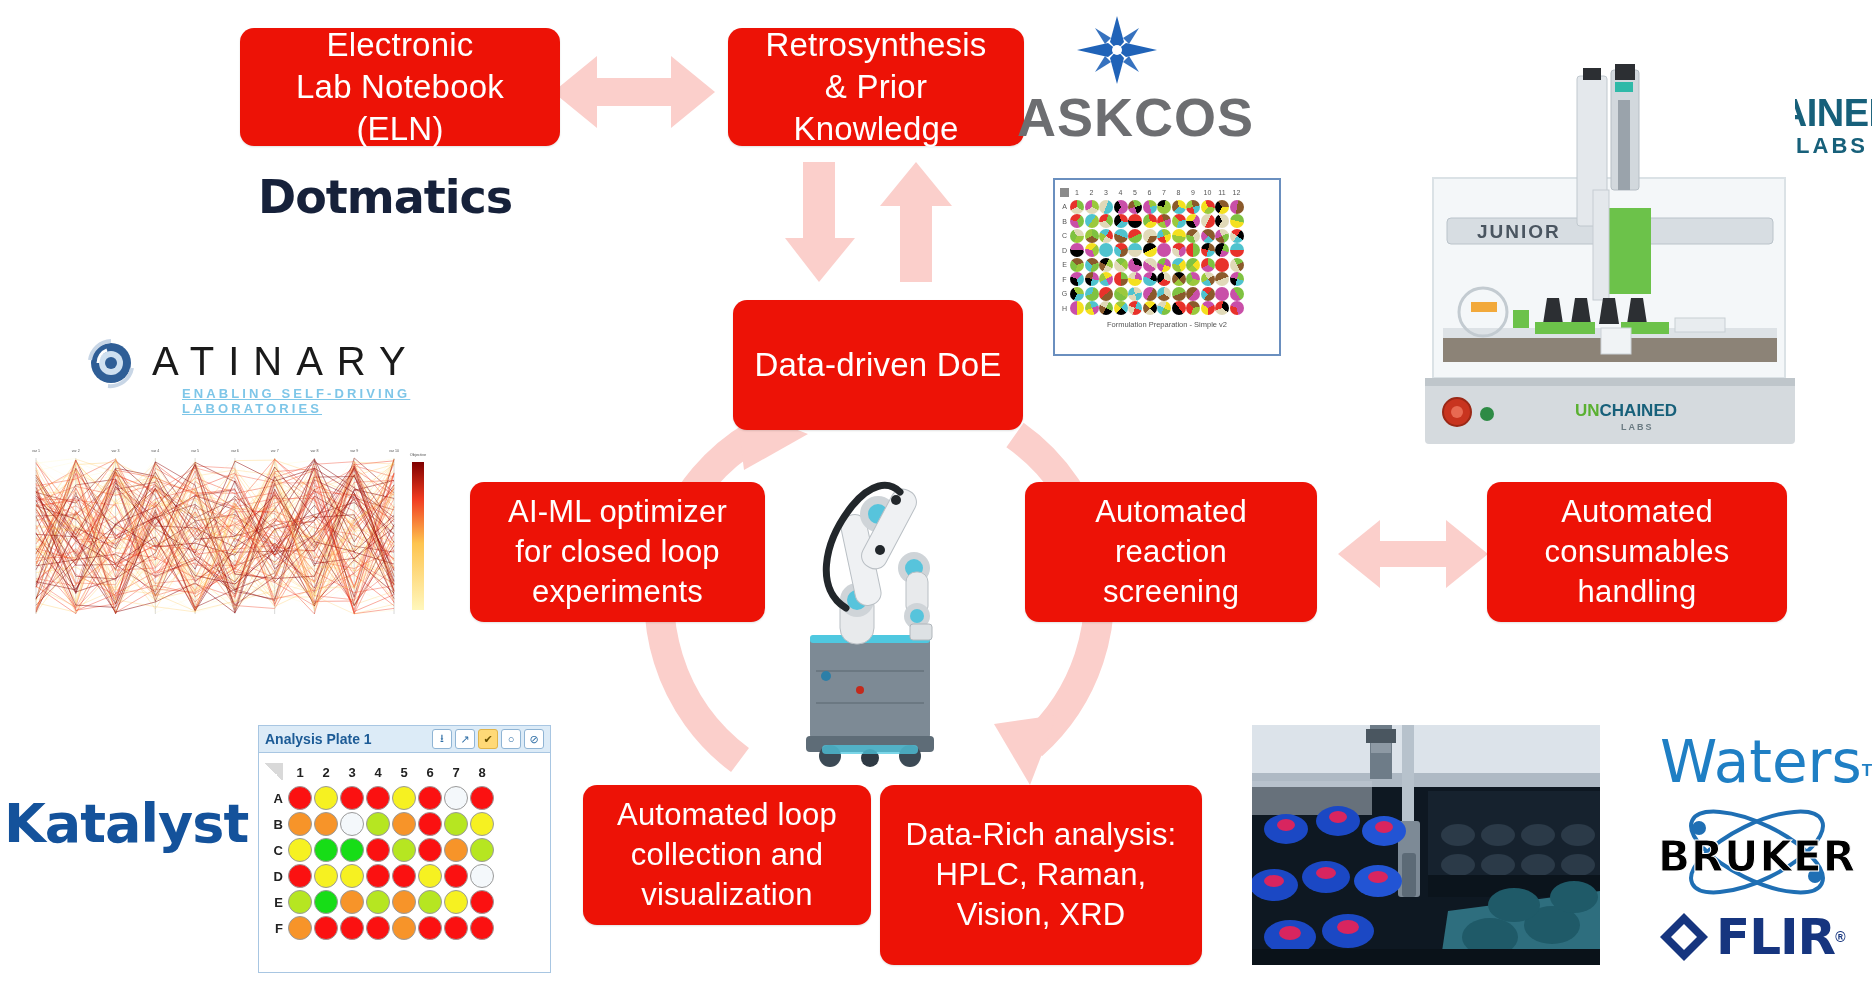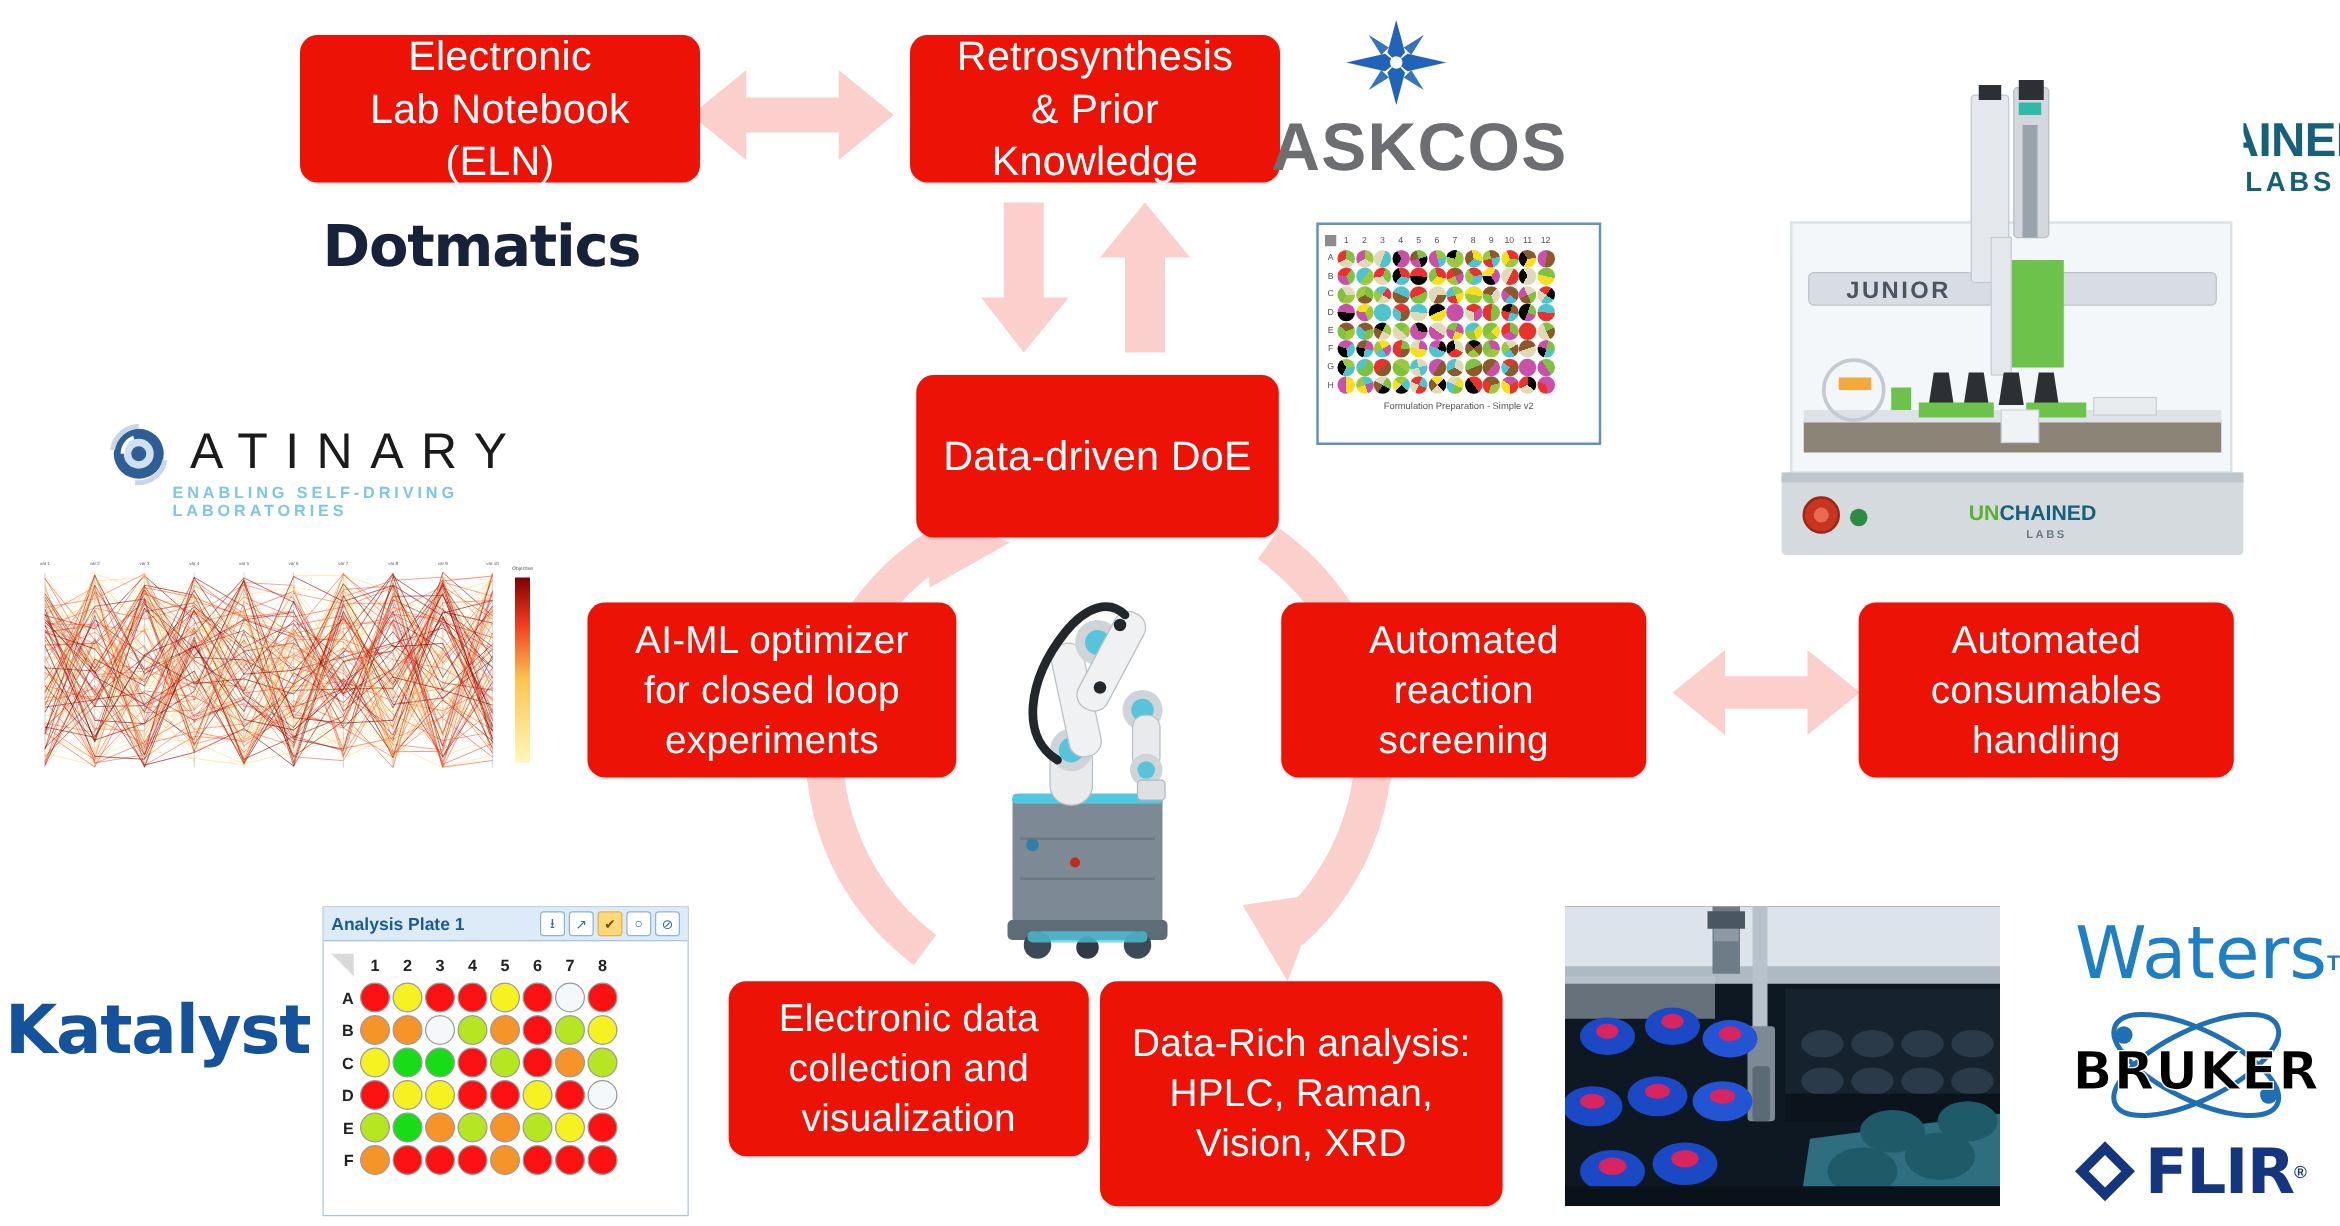--- a/index.html
+++ b/index.html
@@ -185,21 +185,21 @@
 experiments</div>
 
   <div class="node" style="left:1025px;top:482px;width:292px;height:140px;font-size:31px;">Automated
 reaction
 screening</div>
 
   <div class="node" style="left:1487px;top:482px;width:300px;height:140px;font-size:31px;">Automated
 consumables
 handling</div>
 
-  <div class="node" style="left:583px;top:785px;width:288px;height:140px;font-size:31px;">Electronic data
+  <div class="node" style="left:583px;top:785px;width:288px;height:140px;font-size:31px;">Automated loop
 collection and
 visualization</div>
 
   <div class="node" style="left:880px;top:785px;width:322px;height:180px;font-size:31px;">Data-Rich analysis:
 HPLC, Raman,
 Vision, XRD</div>
 
   <div class="logo dotmatics" style="left:258px;top:170px;">
     <span>Dotmatics</span>
   </div>
@@ -235,21 +235,21 @@
         <circle cx="31" cy="33" r="12" fill="#CFE0F0"></circle>
         <circle cx="31" cy="33" r="6" fill="#2F5E96"></circle>
         <path d="M31 11 A22 22 0 0 0 10 30" fill="none" stroke="#C8D6E6" stroke-width="4"></path>
         <path d="M52 38 A22 22 0 0 1 28 56" fill="none" stroke="#C8D6E6" stroke-width="4"></path>
         <path d="M27 20 A14 14 0 0 0 18 33" fill="none" stroke="#ffffff" stroke-width="3"></path>
       </svg>
       <div style="margin-left:10px;">
         <div class="atinary-word">ATINARY</div>
       </div>
     </div>
-    <div class="atinary-sub" style="margin-left:58px;margin-top:-6px;">ENABLING SELF-DRIVING LABORATORIES</div>
+    <div class="atinary-sub" style="margin-left:102px;margin-top:-6px;text-decoration:underline;">ENABLING SELF-DRIVING LABORATORIES</div>
   </div>
 
   <div class="logo" style="left:8px;top:790px;width:240px;display:flex;align-items:center;">
     <svg width="66" height="66" viewBox="0 0 66 66">
       <g fill="#F5D020">
         <polygon points="4,26 26,30 26,36 4,40"></polygon>
         <polygon points="30,2 36,2 34,28 30,28"></polygon>
         <polygon points="30,40 34,40 36,64 30,64"></polygon>
         <polygon points="10,8 32,26 28,30"></polygon>
         <polygon points="10,58 28,38 32,42"></polygon>

